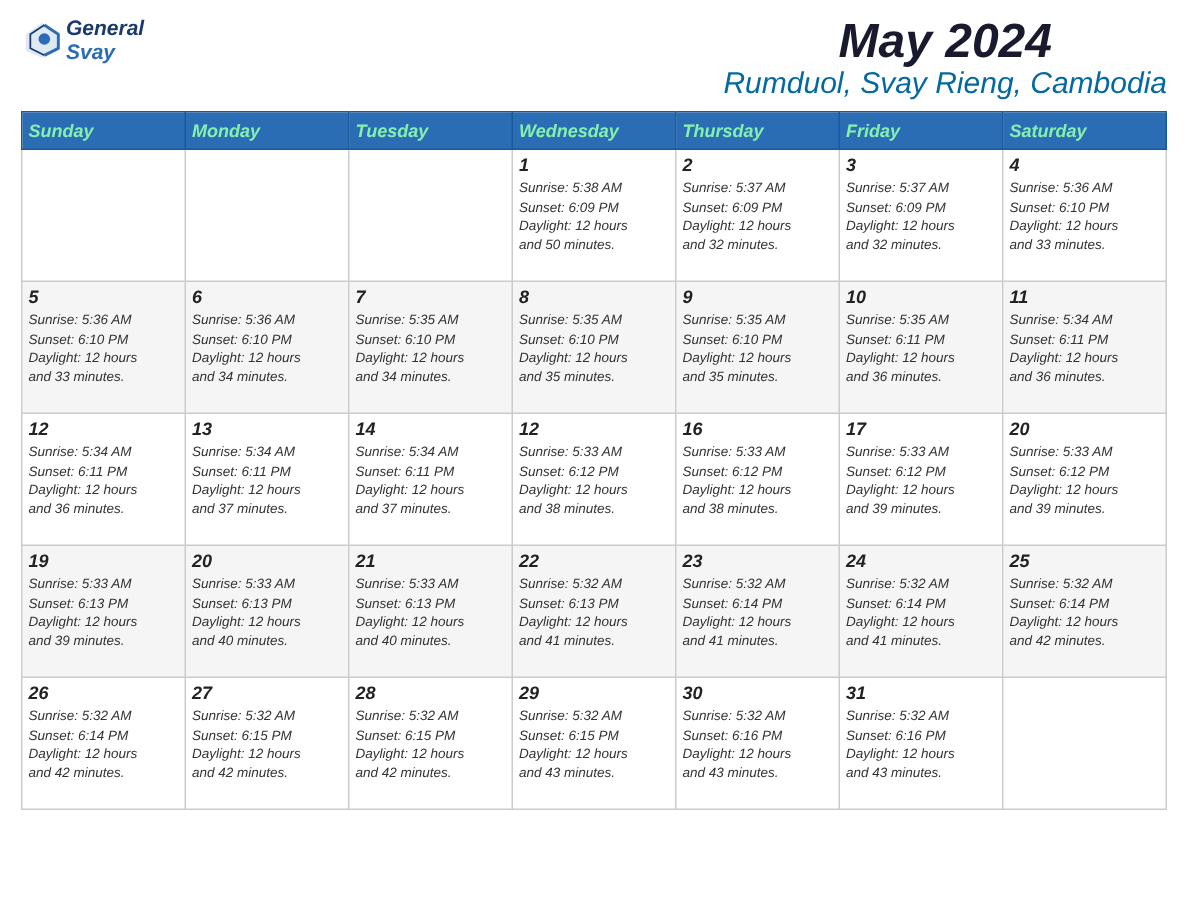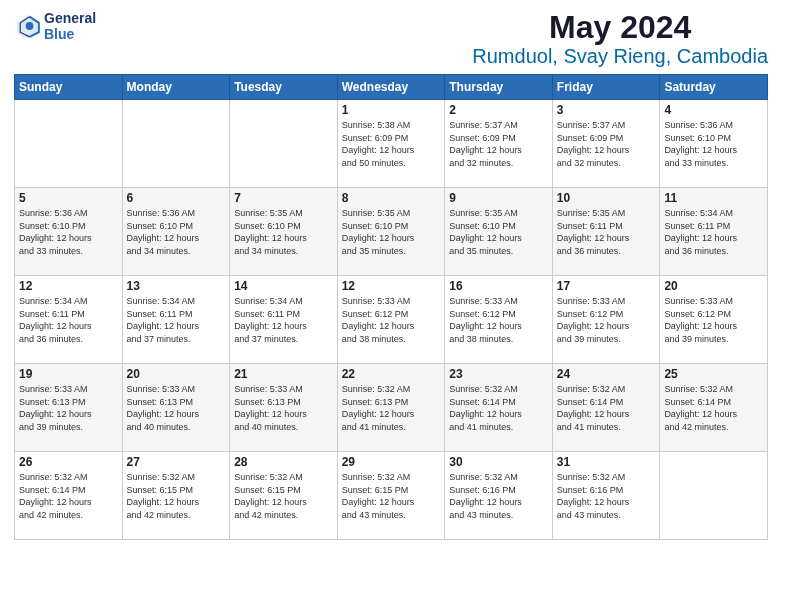--- a/index.html
+++ b/index.html
@@ -6,23 +6,24 @@
     body {
       width: 792px;
       height: 612px;
       font-family: Arial, Helvetica, sans-serif;
       background: #fff;
       overflow: hidden;
     }
     .page {
       width: 792px;
       height: 484px;
-      padding: 10px 24px 10px 14px;
+      padding: 10px 14px 10px 14px;
       display: flex;
       flex-direction: column;
+      font-style: italic;
     }
     .header {
       display: flex;
       align-items: flex-start;
       justify-content: space-between;
       margin-bottom: 6px;
     }
     .logo {
       display: flex;
       align-items: center;
@@ -50,21 +51,21 @@
     }
     .calendar {
       flex: 1;
       border: 1px solid #ccc;
       border-collapse: collapse;
       width: 100%;
       table-layout: fixed;
     }
     .calendar thead tr th {
       background: #2a6db5;
-      color: #ffffff;
+      color: #86efac;
       font-size: 12px;
       font-weight: bold;
       padding: 5px 4px;
       border: 1px solid #1a5a9a;
       text-align: left;
     }
     .calendar tbody tr td {
       border: 1px solid #ccc;
       vertical-align: top;
       padding: 3px 4px;
@@ -100,21 +101,21 @@
     <div class="logo">
       <svg class="logo-icon" viewBox="0 0 36 36" xmlns="http://www.w3.org/2000/svg">
         <rect x="0" y="0" width="36" height="36" fill="white"></rect>
         <polygon points="18,4 32,14 32,28 18,34 4,28 4,14" fill="#2a6db5" opacity="0.15"></polygon>
         <path d="M20 6 L32 14 L32 26 L20 32" fill="none" stroke="#2a6db5" stroke-width="2.5"></path>
         <path d="M20 6 L8 14 L8 26 L20 32" fill="none" stroke="#1a3a6e" stroke-width="1.5"></path>
         <circle cx="20" cy="18" r="5" fill="#2a6db5"></circle>
       </svg>
       <div>
         <div style="font-size:14px;font-weight:bold;color:#1a3a6e;line-height:1.15;">General</div>
-        <div style="font-size:14px;font-weight:bold;color:#2a6db5;line-height:1.15;">Blue</div>
+        <div style="font-size:14px;font-weight:bold;color:#2a6db5;line-height:1.15;">Svay</div>
       </div>
     </div>
     <div class="title-block">
       <div class="main-title">May 2024</div>
       <div class="subtitle">Rumduol, Svay Rieng, Cambodia</div>
     </div>
   </div>
 
   <table class="calendar">
     <thead>

